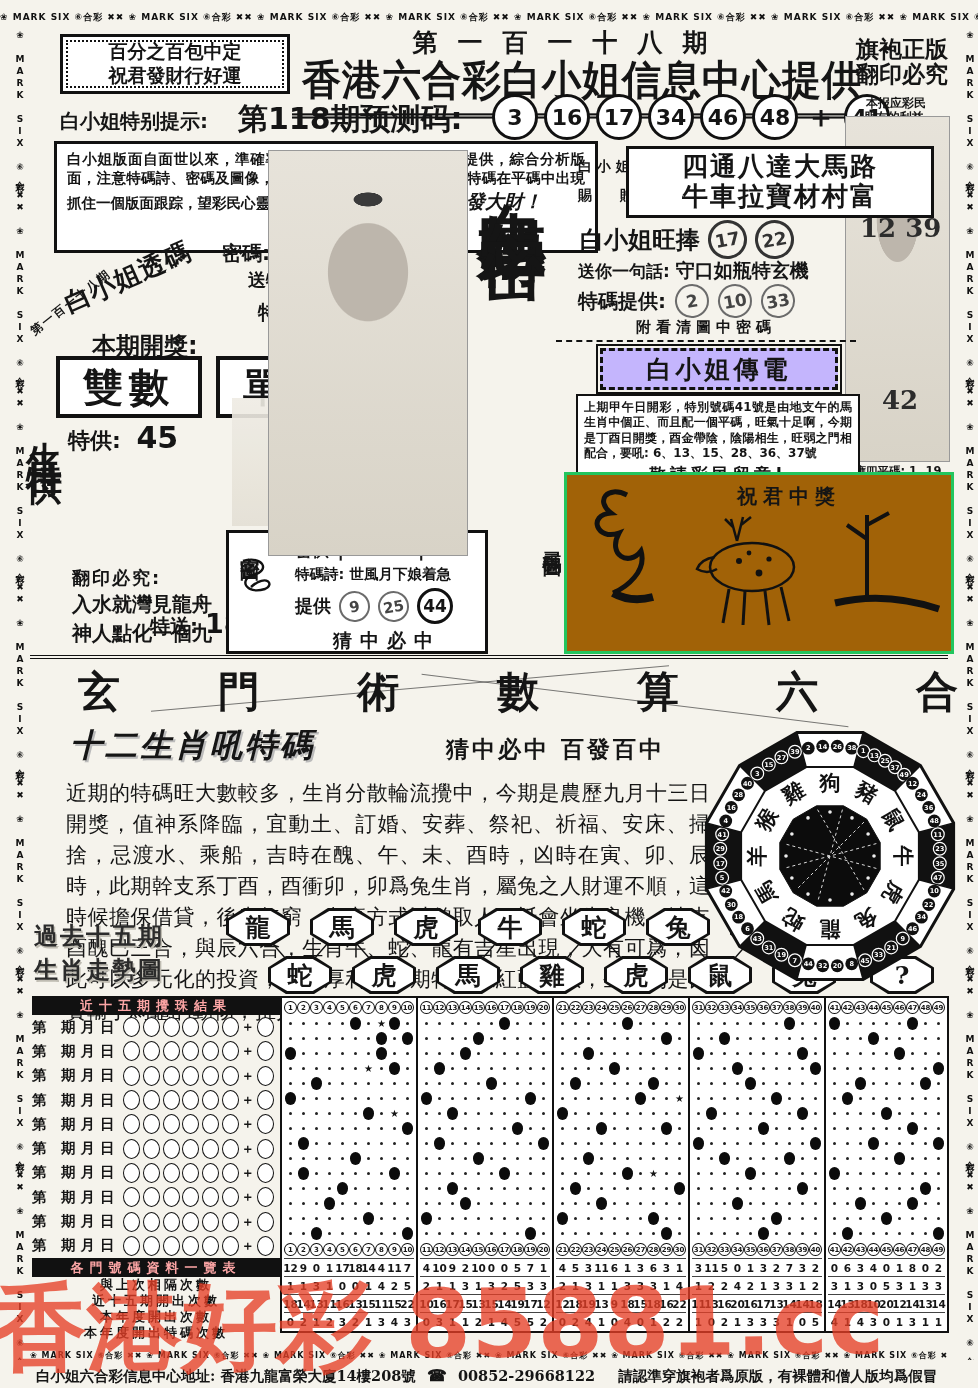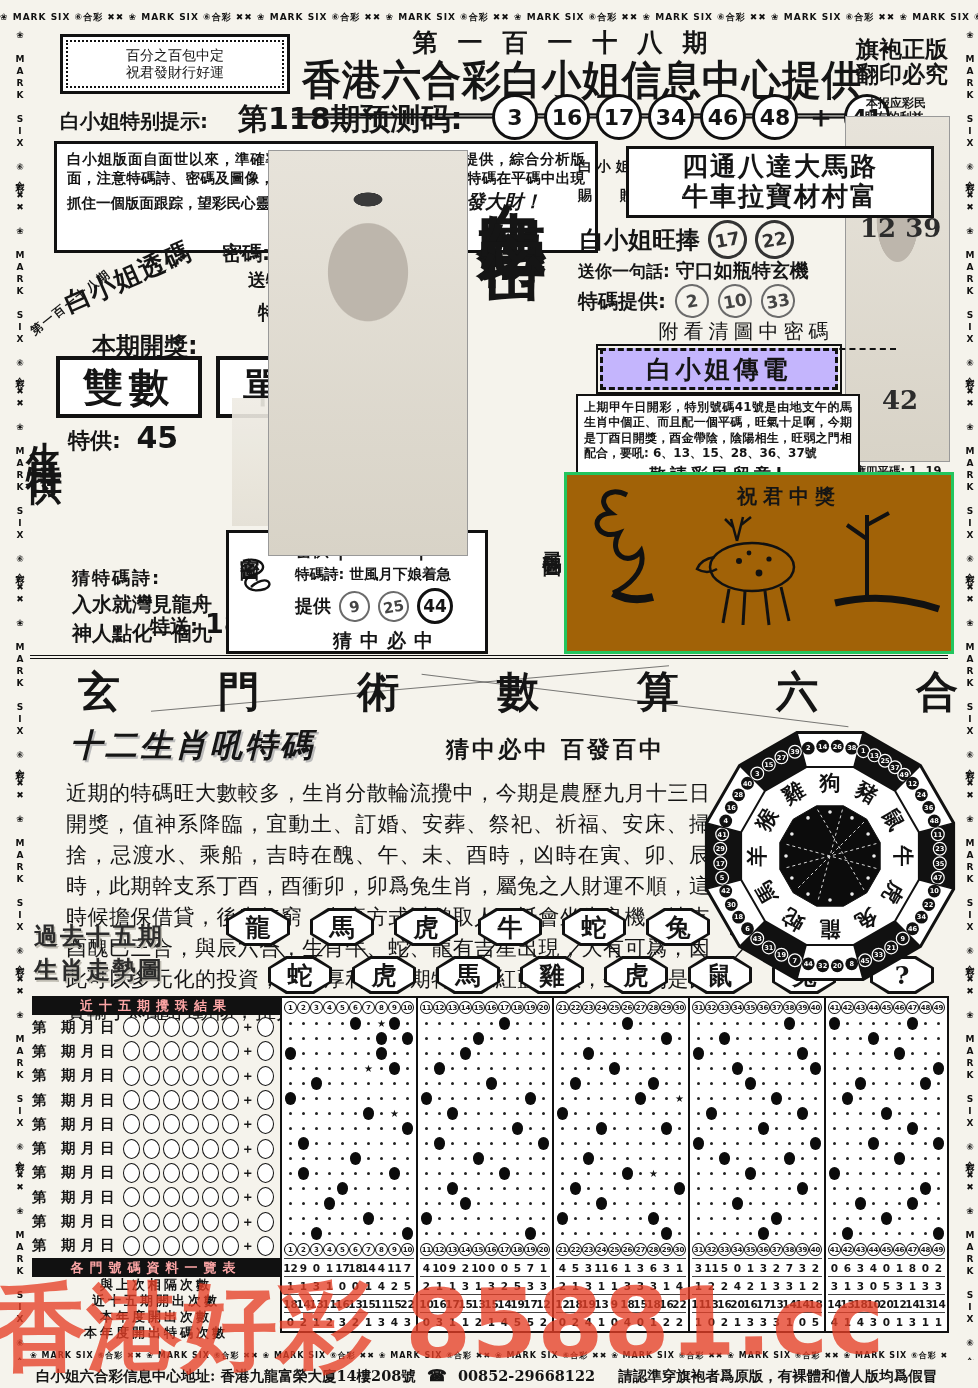--- a/index.html
+++ b/index.html
@@ -13,21 +13,21 @@
   .strip{font-size:9px;font-weight:700;letter-spacing:1px;color:#111;overflow:hidden;white-space:nowrap;}
   #border-top{left:0;top:6px;width:978px;height:22px;line-height:22px;}
   #border-bottom{left:30px;top:1348px;width:918px;height:16px;line-height:16px;font-size:8px;}
   .strip-v{writing-mode:vertical-rl;text-orientation:upright;letter-spacing:2px;}
   #border-left{left:2px;top:30px;width:24px;height:1330px;}
   #border-right{left:952px;top:30px;width:24px;height:1330px;}
 
   
   #slogan-box{left:60px;top:34px;width:224px;height:54px;border:3px solid #111;outline:2px dotted #111;outline-offset:-8px;
     display:flex;flex-direction:column;justify-content:center;align-items:center;background:#fff;}
-  #slogan-box div{font-size:14px;font-weight:400;line-height:1.25;}
+  #slogan-box div{font-size:19px;font-weight:700;line-height:1.25;}
   #issue-line{left:300px;top:26px;width:540px;text-align:center;font-size:25px;font-weight:800;letter-spacing:20px;}
   #main-title{left:292px;top:54px;width:580px;text-align:center;font-size:39px;font-weight:900;letter-spacing:1px;
     border-bottom:5px double #111;padding-bottom:4px;transform:scaleY(1.05);}
   #edition{left:836px;top:36px;width:132px;font-size:23px;font-weight:900;line-height:1.1;text-align:center;}
 
   
   #tip-label{left:60px;top:108px;font-size:20px;font-weight:700;}
   #tip-prefix{left:238px;top:99px;font-size:30px;font-weight:900;}
   #tip-nums{left:492px;top:94px;display:flex;align-items:center;gap:6px;}
   .circle-num{width:40px;height:40px;border:3px solid #111;border-radius:50%;display:flex;align-items:center;
@@ -110,21 +110,21 @@
   
   #gift-label{left:578px;top:152px;width:62px;font-size:14px;font-weight:800;line-height:2.1;text-align:justify;}
   #gift-box{left:626px;top:146px;width:302px;height:66px;border:3px solid #111;background:#fff;display:flex;
     flex-direction:column;justify-content:center;align-items:center;}
   #gift-box div{font-size:26px;font-weight:900;line-height:1.15;letter-spacing:2px;}
   #wang-row{left:580px;top:220px;display:flex;align-items:center;gap:8px;font-size:24px;font-weight:800;}
   #wang-row .stamp{width:33px;height:33px;font-size:18px;}
   #sent-row{left:578px;top:258px;font-size:17px;font-weight:700;} #sent-row b{font-size:19px;font-weight:900;}
   #tema-row{left:578px;top:284px;display:flex;align-items:center;gap:9px;font-size:20px;font-weight:800;}
   #tema-row .stamp.lite{width:30px;height:30px;font-size:17px;}
-  #see-note{left:596px;top:318px;width:300px;text-align:center;font-size:20px;font-weight:400;
+  #see-note{left:556px;top:318px;width:300px;text-align:center;font-size:15px;font-weight:700;
     font-family:"DejaVu Serif",serif;letter-spacing:5px;border-bottom:2px dashed #111;padding-bottom:3px;}
   #cd-title{left:600px;top:348px;width:232px;height:36px;border:3px dashed #111;outline:2px solid #111;outline-offset:2px;
     display:flex;align-items:center;justify-content:center;font-size:25px;font-weight:900;letter-spacing:4px;background:#c4b5fd;}
   #cd-box{left:576px;top:394px;width:268px;height:96px;border:2.5px solid #111;background:#fff;padding:4px 6px;}
   #cd-text{font-size:12px;font-weight:800;line-height:1.28;text-align:justify;}
   #cd-note{font-size:17px;font-weight:900;letter-spacing:4px;text-align:center;margin-top:2px;}
   #wish-box{left:564px;top:472px;width:384px;height:176px;border:3px solid #22c55e;background:#a16207;}
   #wish-title{position:absolute;left:170px;top:8px;font-size:20px;font-weight:900;letter-spacing:6px;font-family:"DejaVu Serif",serif;}
 
   
@@ -254,21 +254,21 @@
   <div class="abs" id="draw-label">本期開獎:</div>
   <div class="abs num-box" id="box-even">雙數</div>
   <div class="abs num-box" id="box-odd">單數</div>
   <div class="abs" id="offer45">
     <span>特供:</span>
     <b>45</b>
   </div>
   <div class="abs" id="left-rail">生肖特供</div>
 
   <div class="abs" id="poem2">
-    <div class="t">猜特碼詩:</div>
+    <div class="t">翻印必究:</div>
     <div class="l">入水就灣見龍舟</div>
     <div class="l">神人點化一個九</div>
   </div>
   <div class="abs" id="send18">
     <span>特送:</span>
     <b>18</b>
   </div>
 
   <div class="abs" id="rat-paint">
     <div id="rat-tag">鼠</div>

